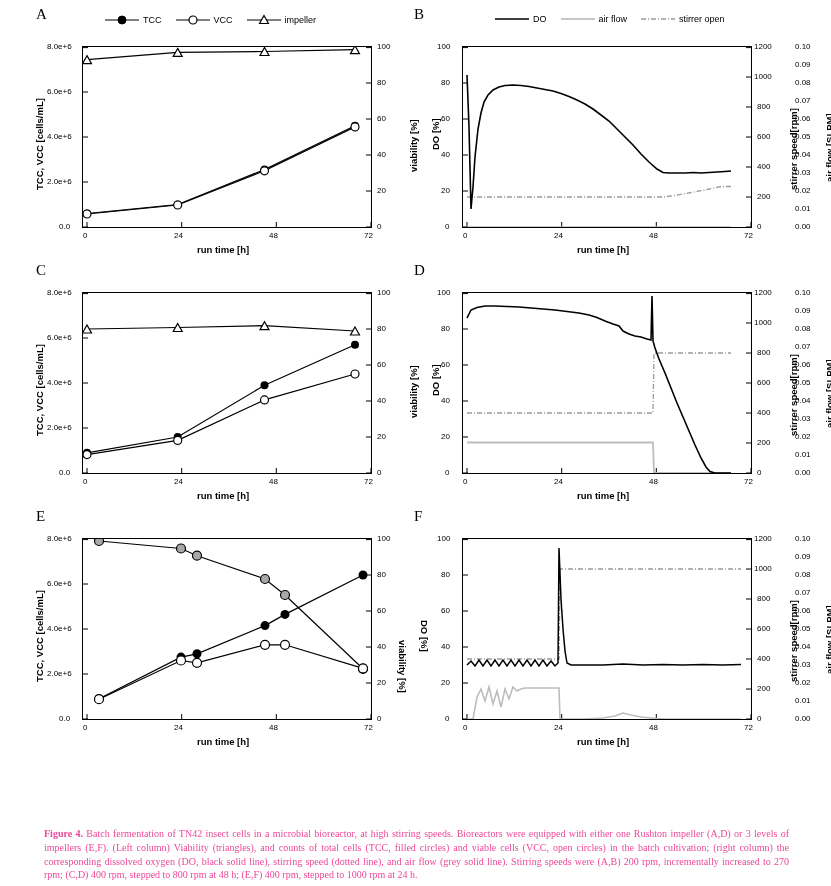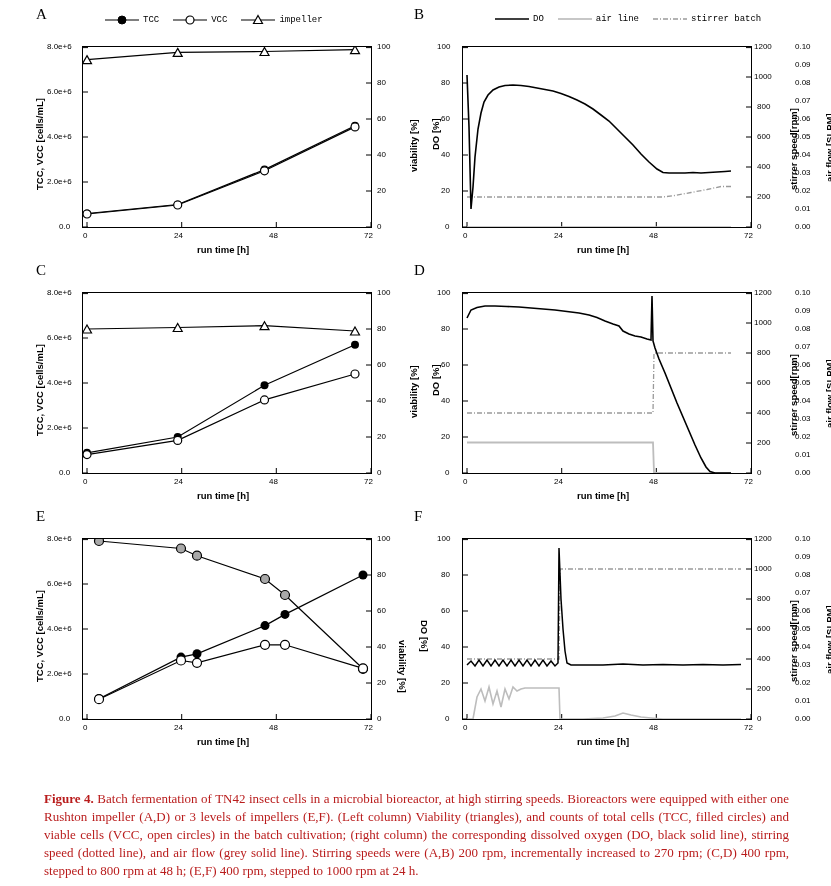--- a/index.html
+++ b/index.html
@@ -28,21 +28,21 @@
   }
   .plot svg{display:block;}
 
   
   .legend{
     position:absolute;
     display:flex;
     align-items:center;
     gap:14px;
     font-size:9.5px;
-    font-family:Liberation Mono, monospace;
+    font-family:Liberation Sans, sans-serif;
   }
   .legend .item{display:flex;align-items:center;gap:4px;white-space:nowrap;}
   .legend .lbl{font-size:9px;}
 
   
   .axlabel{
     position:absolute;
     font-family:"Liberation Sans", sans-serif;
     font-size:9.5px;
     font-weight:bold;
@@ -56,27 +56,27 @@
     position:absolute;
     font-family:"Liberation Sans", sans-serif;
     font-size:8px;
     color:#000;
     white-space:nowrap;
   }
 
   .caption{
     position:absolute;
     left:44px;
-    top:790px;
+    top:827px;
     width:745px;
     font-family:"Liberation Serif", serif;
-    font-size:13px;
+    font-size:10px;
     line-height:1.38;
     text-align:justify;
-    color:#b91c1c;
+    color:#ec4899;
   }
   .caption b{font-weight:bold;}
 </style>
 </head>
 <body>
 
 <div class="figure">
 
   <div class="panel-letter" style="left:36px;top:6px;">A</div>
 
@@ -181,27 +181,27 @@
     <div class="item">
       <svg width="34" height="8">
         <line x1="0" y1="4" x2="34" y2="4" stroke="#000" stroke-width="1.6"></line>
       </svg>
       <span class="lbl">DO</span>
     </div>
     <div class="item">
       <svg width="34" height="8">
         <line x1="0" y1="4" x2="34" y2="4" stroke="#b5b5b5" stroke-width="1.6"></line>
       </svg>
-      <span class="lbl">air line</span>
+      <span class="lbl">air flow</span>
     </div>
     <div class="item">
       <svg width="34" height="8">
         <line x1="0" y1="4" x2="34" y2="4" stroke="#9a9a9a" stroke-width="1.4" stroke-dasharray="5,2,1,2"></line>
       </svg>
-      <span class="lbl">stirrer batch</span>
+      <span class="lbl">stirrer open</span>
     </div>
   </div>
 
   <div class="plot" style="left:462px;top:46px;width:290px;height:182px;">
     <svg width="288" height="180" viewBox="0 0 288 180">
       <g stroke="#000" stroke-width="1">
         <line x1="4" y1="180" x2="4" y2="175"></line>
         <line x1="98.7" y1="180" x2="98.7" y2="175"></line>
         <line x1="193.3" y1="180" x2="193.3" y2="175"></line>
         <line x1="288" y1="180" x2="288" y2="175"></line>

